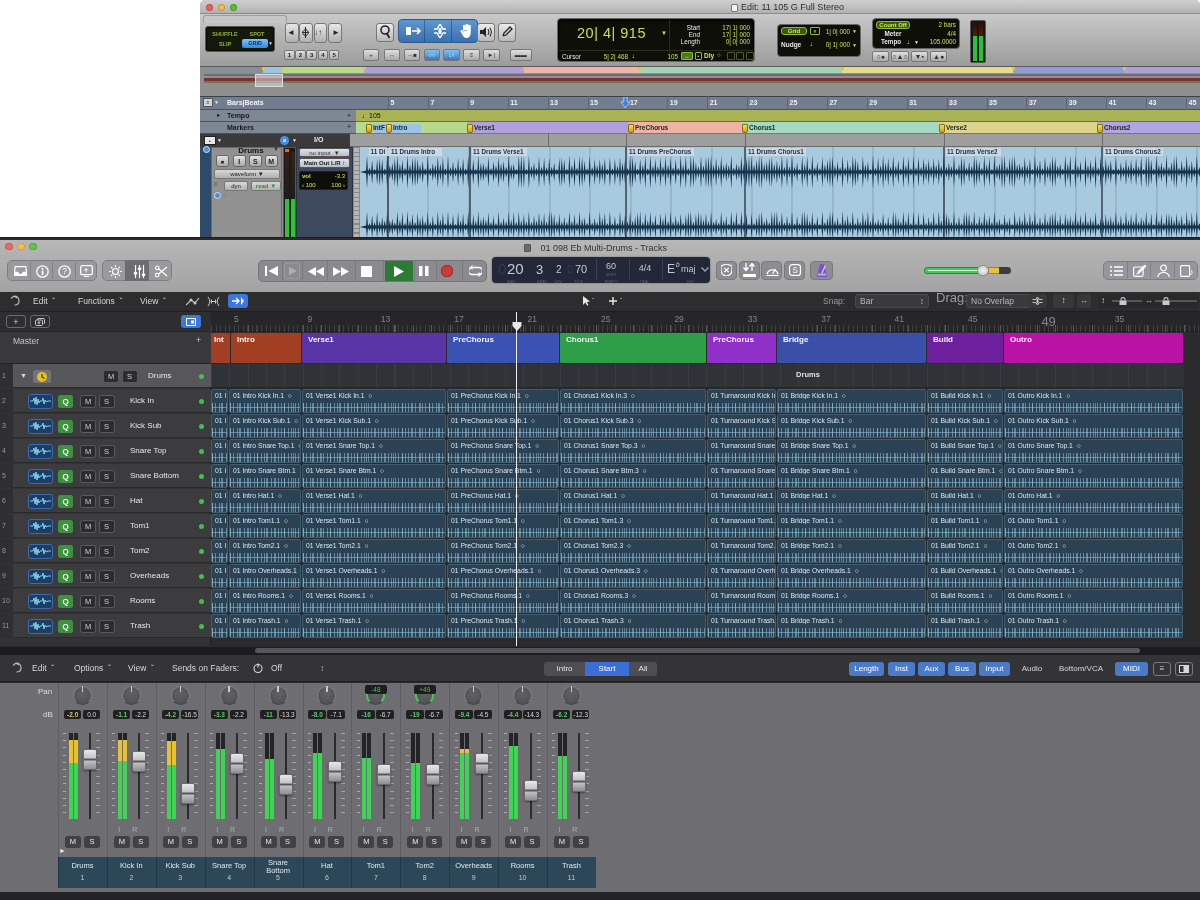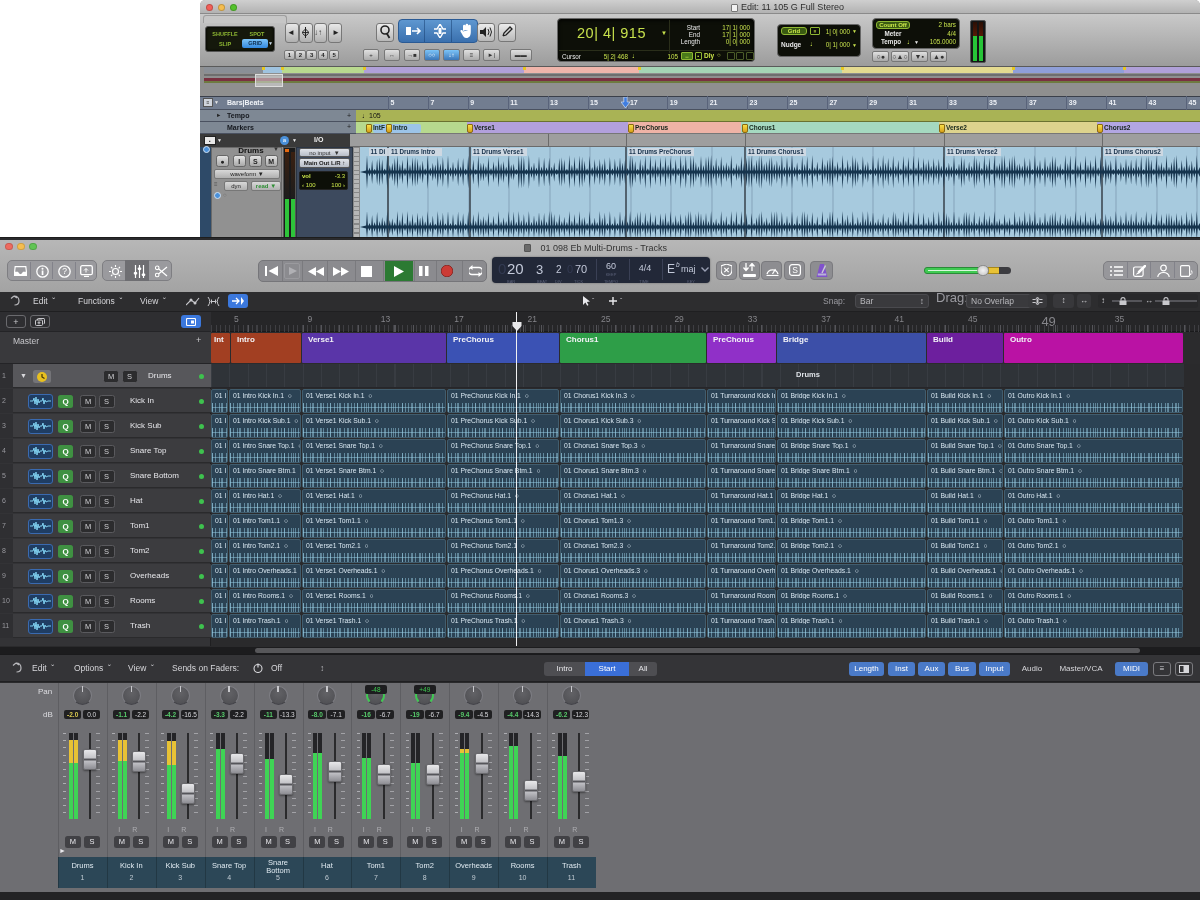--- a/index.html
+++ b/index.html
@@ -1102,21 +1102,21 @@
     <div class="a" style="left:320px;top:424.5px;width:8px;height:11px;font-size:8.5px;color:#b8b8bc;">↕</div>
     <div class="a" style="left:544px;top:423.5px;width:41px;height:14px;background:#4e4e52;border-radius:3px 0 0 3px;font-size:8px;color:#e4e4e8;text-align:center;line-height:13px;">Intro</div>
     <div class="a" style="left:585px;top:423.5px;width:44px;height:14px;background:#3a6fd8;font-size:8px;color:#fff;text-align:center;line-height:13px;">Start</div>
     <div class="a" style="left:629px;top:423.5px;width:28px;height:14px;background:#4e4e52;border-radius:0 3px 3px 0;font-size:8px;color:#e4e4e8;text-align:center;line-height:13px;">All</div>
     <div class="a" style="left:849px;top:423.5px;width:35px;height:14px;background:#4a7ac8;border-radius:3px;font-size:8px;color:#fff;text-align:center;line-height:13px;">Length</div>
     <div class="a" style="left:888px;top:423.5px;width:27px;height:14px;background:#4a7ac8;border-radius:3px;font-size:8px;color:#fff;text-align:center;line-height:13px;">Inst</div>
     <div class="a" style="left:918px;top:423.5px;width:27px;height:14px;background:#4a7ac8;border-radius:3px;font-size:8px;color:#fff;text-align:center;line-height:13px;">Aux</div>
     <div class="a" style="left:948px;top:423.5px;width:28px;height:14px;background:#4a7ac8;border-radius:3px;font-size:8px;color:#fff;text-align:center;line-height:13px;">Bus</div>
     <div class="a" style="left:979px;top:423.5px;width:31px;height:14px;background:#4a7ac8;border-radius:3px;font-size:8px;color:#fff;text-align:center;line-height:13px;">Input</div>
     <div class="a" style="left:1013px;top:423.5px;width:38px;height:14px;font-size:8px;color:#d6d6da;text-align:center;line-height:13px;">Audio</div>
-    <div class="a" style="left:1054px;top:423.5px;width:54px;height:14px;font-size:8px;color:#d6d6da;text-align:center;line-height:13px;">Master/VCA</div>
+    <div class="a" style="left:1054px;top:423.5px;width:54px;height:14px;font-size:8px;color:#d6d6da;text-align:center;line-height:13px;">Bottom/VCA</div>
     <div class="a" style="left:1115px;top:423.5px;width:33px;height:14px;background:#4a7ac8;border-radius:3px;font-size:8px;color:#fff;text-align:center;line-height:13px;">MIDI</div>
     <div class="a" style="left:1153px;top:423.5px;width:18px;height:14px;border:1px solid #7a7a7e;border-radius:3px;font-size:8px;color:#d6d6da;text-align:center;line-height:12px;">≡</div>
     <div class="a" style="left:1175px;top:423.5px;width:18px;height:14px;border:1px solid #7a7a7e;border-radius:3px;"></div>
     <svg class="a" style="left:1179px;top:426.5px" width="10" height="8" viewBox="0 0 10 8">
       <rect x="0.5" y="0.5" width="9" height="7" fill="none" stroke="#d6d6da" stroke-width="1"></rect>
       <path d="M5 0.5 V7.5" stroke="#d6d6da" stroke-width="1"></path>
       <rect x="5" y="0.5" width="4" height="7" fill="#d6d6da"></rect>
     </svg>
     <div class="a" style="left:0px;top:445px;width:1200px;height:209px;background:#6e6e72;"></div>
     <div class="a" style="left:38px;top:449px;width:22px;height:10px;font-size:8px;color:#dcdce0;">Pan</div>

